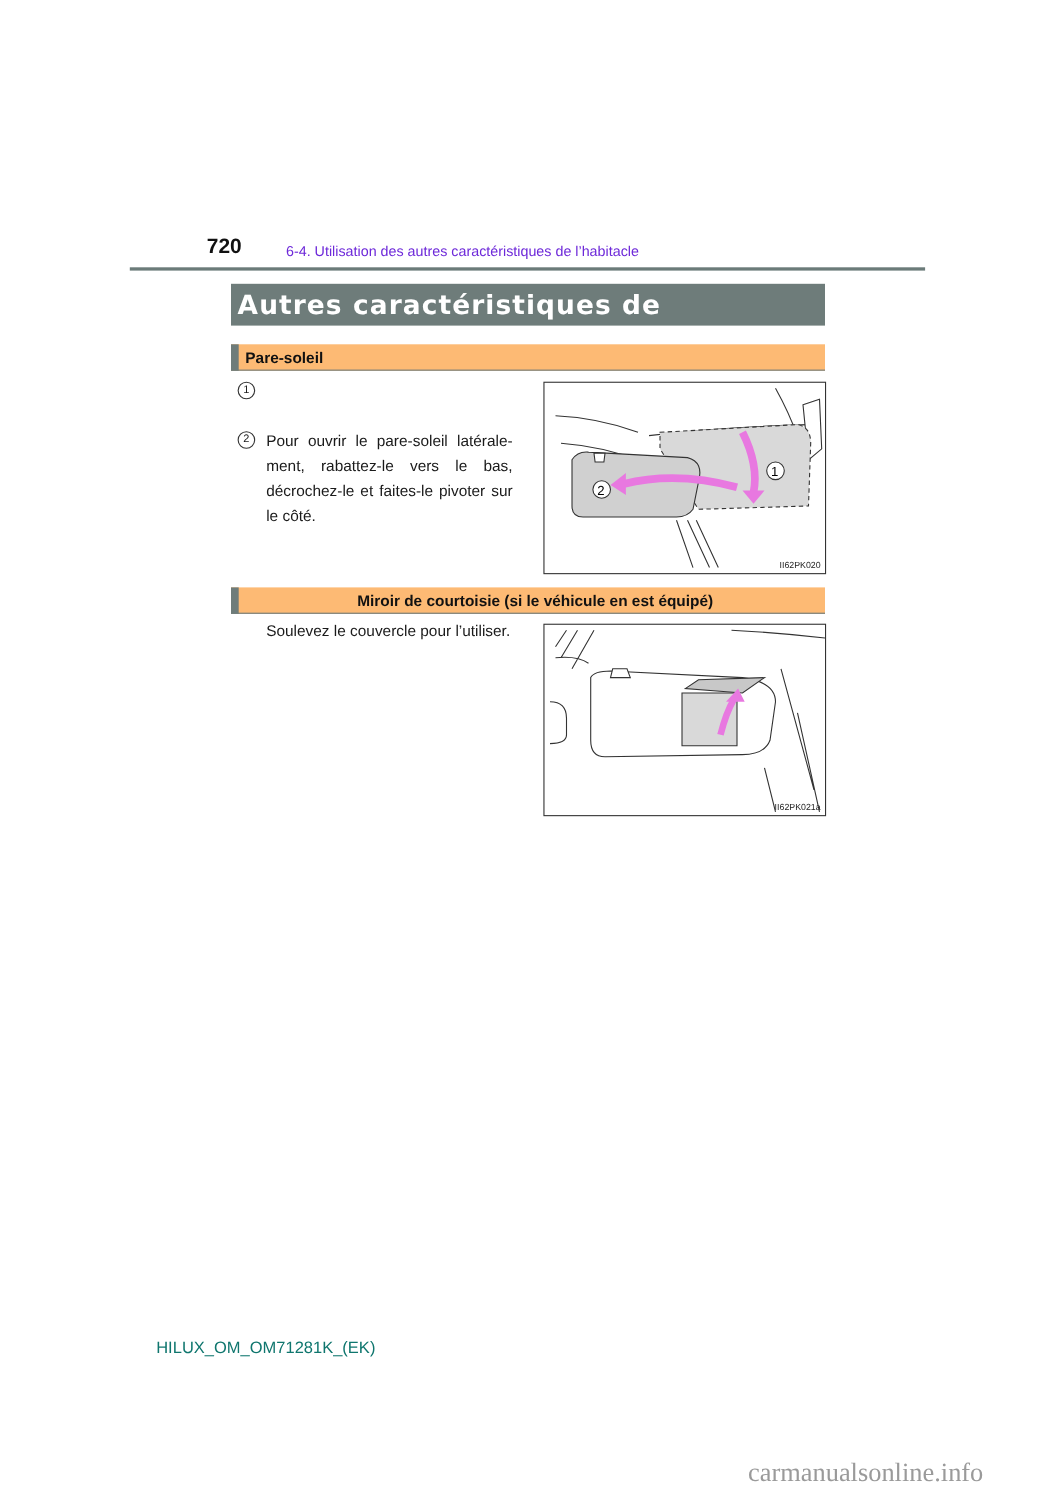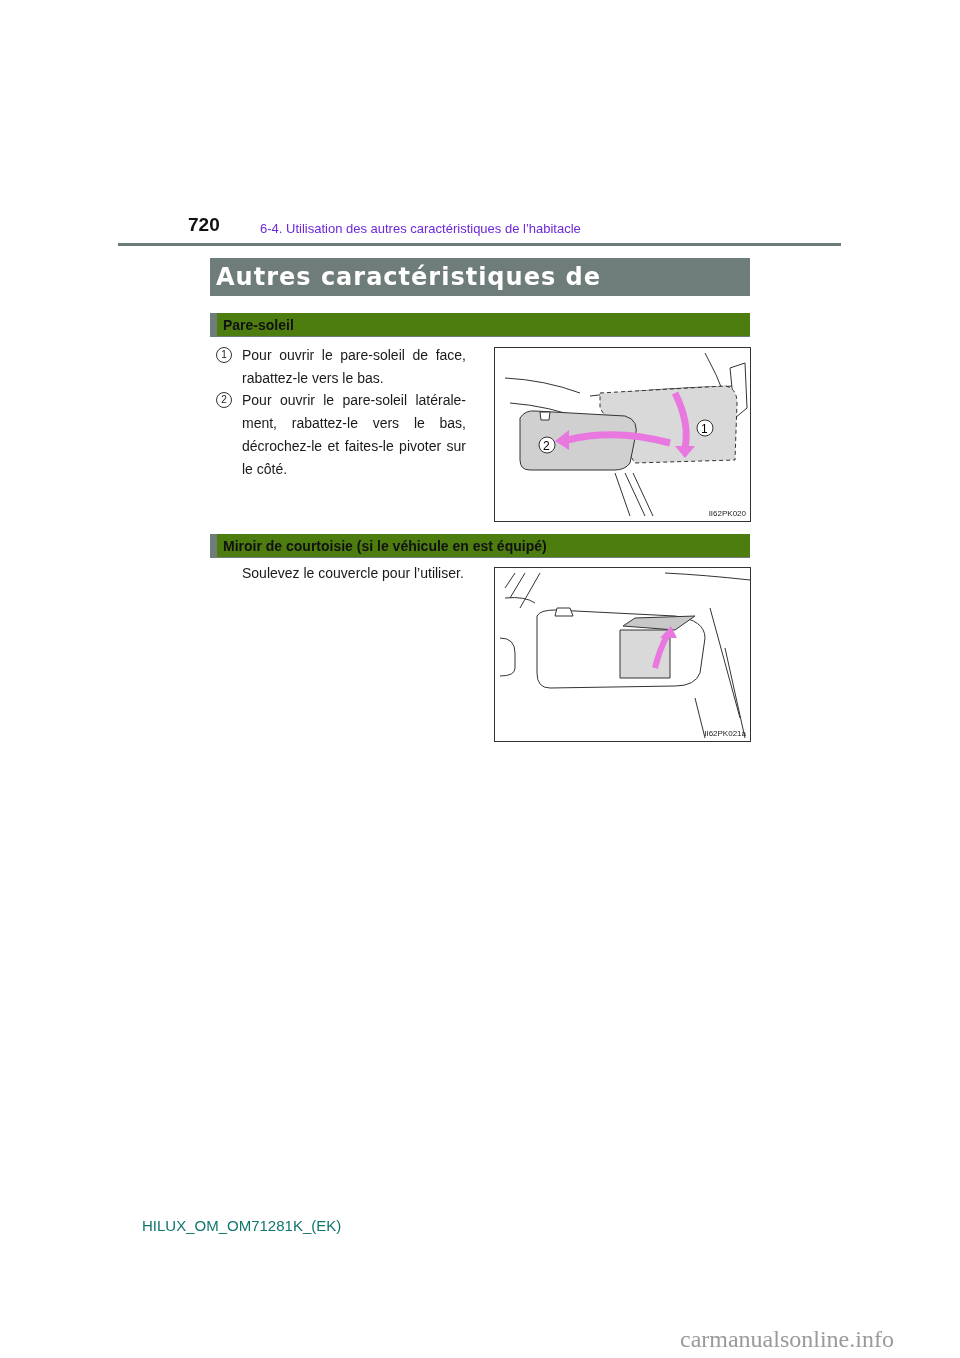--- a/index.html
+++ b/index.html
@@ -10,21 +10,21 @@
   .page-num { position: absolute; left: 188px; top: 214px; font-size: 19px; font-weight: bold; color: #111; }
   .chapter { position: absolute; left: 260px; top: 221px; font-size: 13px; color: #6d28d9; }
   .header-rule { position: absolute; left: 118px; top: 243px; width: 723px; height: 3px; background: #6b7b79; }
   .title-bar {
     position: absolute; left: 210px; top: 258px; width: 540px; height: 38px;
     background: #6e7c7a; color: #fff; font-size: 24px; font-weight: bold; letter-spacing: 1px;
     line-height: 38px; padding-left: 6px; box-sizing: border-box;
     font-family: "DejaVu Sans", sans-serif;
   }
   .sec-bar {
-    position: absolute; left: 210px; width: 540px; height: 24px; background: #4d7c0f;
+    position: absolute; left: 210px; width: 540px; height: 24px; background: #fdba74;
     border-left: 7px solid #6e7c7a; border-bottom: 1px solid #6e7c7a; box-sizing: border-box;
     font-size: 14px; font-weight: bold; line-height: 24px; padding-left: 6px; color: #111;
   }
   .item { position: absolute; left: 216px; width: 250px; font-size: 14px; line-height: 23px; text-align: justify; }
   .item .num {
     position: absolute; left: 0; top: 3px; width: 14px; height: 14px; border: 1px solid #333; border-radius: 50%;
     font-size: 10px; line-height: 14px; text-align: center;
   }
   .item .txt { margin-left: 26px; display: block; }
   .plain { position: absolute; left: 242px; font-size: 14px; }
@@ -39,21 +39,20 @@
 <div class="page-num">720</div>
 <div class="chapter">6-4. Utilisation des autres caractéristiques de l’habitacle</div>
 <div class="header-rule"></div>
 
 <div class="title-bar">Autres caractéristiques de l’habitacle</div>
 
 <div class="sec-bar" style="top:313px;">Pare-soleil</div>
 
 <div class="item" style="top:344px;">
   <span class="num">1</span>
-  <span class="txt">Pour ouvrir le pare-soleil de face, rabattez-le vers le bas.</span>
 </div>
 <div class="item" style="top:389px;">
   <span class="num">2</span>
   <span class="txt">Pour ouvrir le pare-soleil latérale-ment, rabattez-le vers le bas, décrochez-le et faites-le pivoter sur le côté.</span>
 </div>
 
 <div class="figure" style="top:347px; height:173px;">
   <svg width="255" height="173" viewBox="0 0 255 173">
     <path d="M10 30 Q50 32 85 45" stroke="#333" fill="none"></path>
     <path d="M15 55 Q55 58 90 72" stroke="#333" fill="none"></path>
@@ -69,21 +68,21 @@
     <path d="M175 95 Q120 80 72 92" stroke="#e878e0" stroke-width="7" fill="none"></path>
     <polygon points="74,82 74,102 60,93" fill="#e878e0"></polygon>
     <circle cx="210" cy="80" r="8" stroke="#333" fill="#fff"></circle>
     <text x="206" y="85" font-size="12" font-family="Liberation Sans, sans-serif">1</text>
     <circle cx="52" cy="97" r="8" stroke="#333" fill="#fff"></circle>
     <text x="48" y="102" font-size="12" font-family="Liberation Sans, sans-serif">2</text>
   </svg>
   <span class="fig-code">II62PK020</span>
 </div>
 
-<div class="sec-bar" style="top:534px;">Miroir de courtoisie (si le véhicule en est équipé)</div>
+<div class="sec-bar" style="top:534px;text-align:center;">Miroir de courtoisie (si le véhicule en est équipé)</div>
 <div class="plain" style="top:565px;">Soulevez le couvercle pour l’utiliser.</div>
 
 <div class="figure" style="top:567px; height:173px;">
   <svg width="255" height="173" viewBox="0 0 255 173">
     <path d="M10 20 L20 5 M15 30 L30 5 M25 40 L45 5 M10 30 Q30 28 40 35" stroke="#333" fill="none"></path>
     <path d="M170 5 Q210 7 255 12" stroke="#333" fill="none"></path>
     <path d="M5 70 Q20 70 20 85 L20 100 Q20 108 5 108" stroke="#333" fill="none"></path>
     <path d="M42 48 Q45 42 60 42 L180 48 Q210 52 210 70 L205 105 Q200 118 180 118 L55 120 Q42 120 42 105 Z" stroke="#333" fill="#fff"></path>
     <path d="M62 40 L75 40 L78 48 L60 48 Z" stroke="#333" fill="#fff"></path>
     <path d="M125 62 L175 62 L175 110 L125 110 Z" stroke="#333" fill="#d9d9d9"></path>

